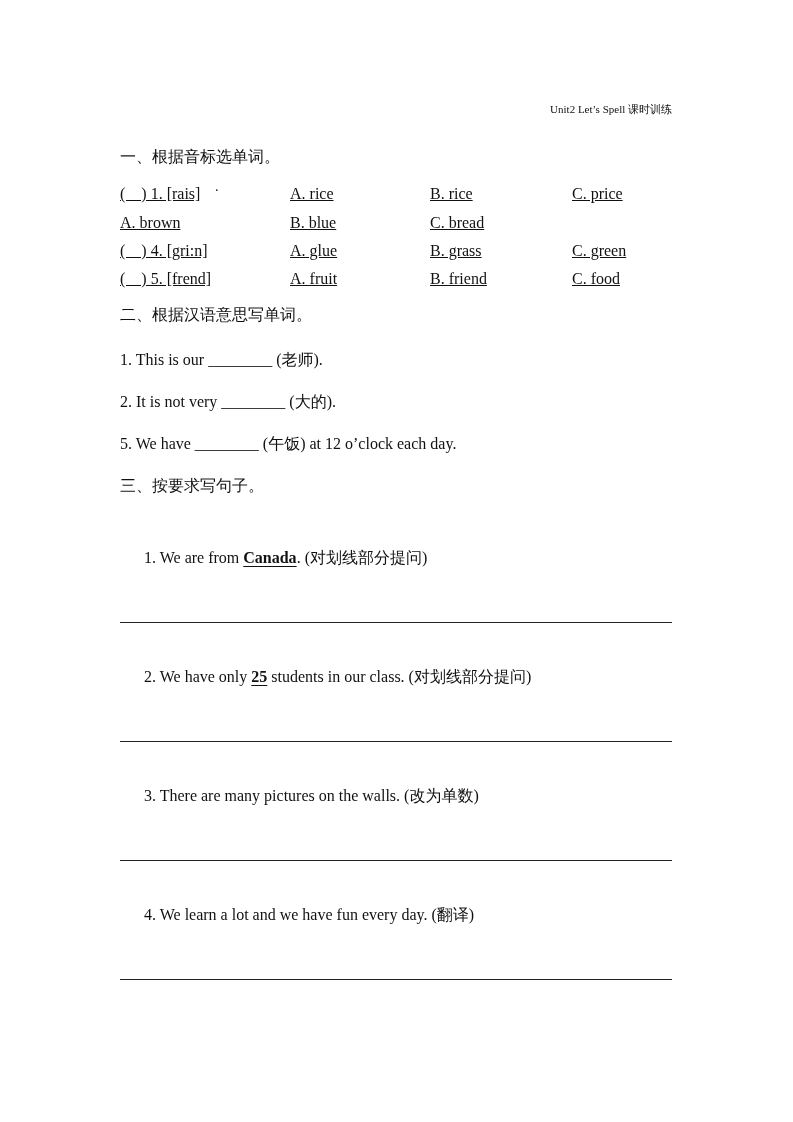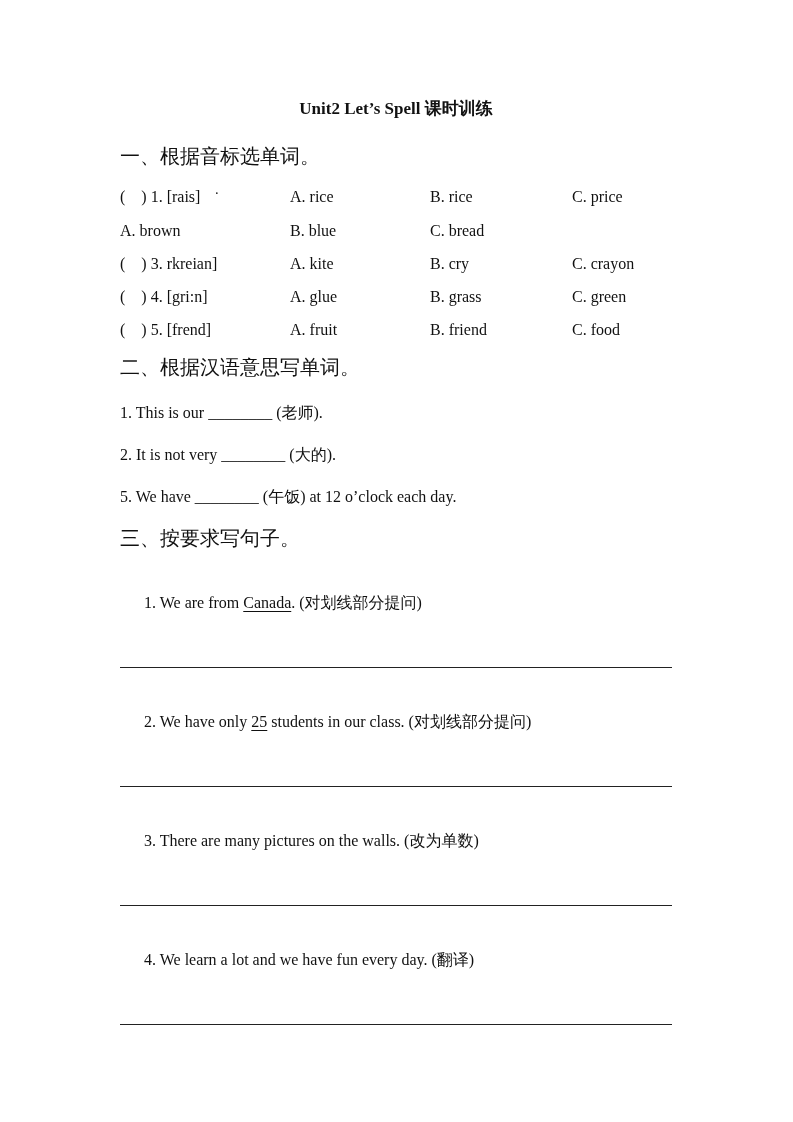--- a/index.html
+++ b/index.html
@@ -10,65 +10,66 @@
     font-family: "Liberation Serif", "DejaVu Serif", serif;
     color: #111111;
     font-size: 16px;
   }
   .page {
     width: 793px;
     min-height: 1122px;
     padding: 98px 121px 40px 120px;
   }
   .title {
-    font-size: 17px;
-    font-weight: bold;
-    text-align: center;
+    font-size: 11px;
+    font-weight: normal;
+    text-align: right;
     line-height: 22px;
     margin: 0 0 26px 0;
     white-space: pre-wrap;
   }
   .s-heading {
-    font-size: 20px;
+    font-size: 16px;
     line-height: 21px;
     margin: 0 0 18px 0;
     white-space: pre-wrap;
   }
   
   .s1 { margin-bottom: 16px; }
   .q-row {
     display: grid;
     grid-template-columns: 170px 140px 142px 1fr;
-    line-height: 23px;
+    line-height: 18px;
     margin-bottom: 10px;
     white-space: pre-wrap;
+    text-decoration: underline;
   }
   .q-row .cell { display: block; }
   .dot {
     display: inline-block;
     margin-left: 14px;
     position: relative;
     top: -4px;
     font-size: 14px;
   }
   
   .s2 { margin-bottom: 2px; }
   .s2 .s-heading { margin-bottom: 24px; }
   .s2-item {
     line-height: 21px;
     margin-bottom: 21px;
     white-space: pre-wrap;
   }
   
-  .s3 .s-heading { margin-bottom: 22px; }
+  .s3 .s-heading { margin-bottom: 30px; }
   .s3-item {
     line-height: 21px;
     white-space: pre-wrap;
   }
-  .s3-item .u { text-decoration: underline; text-underline-offset: 3px; }
+  .s3-item .u { text-decoration: underline; text-underline-offset: 3px; font-weight: bold; }
   .s3-line {
     border-bottom: 1px solid #222222;
     height: 0;
     margin-top: 33px;
     margin-bottom: 22px;
   }
 </style>
 </head>
 <body>
 
@@ -85,26 +86,20 @@
       <span class="cell">B. rice</span>
       <span class="cell">C. price</span>
     </div>
 
     <div class="q-row">
       <span class="cell">A. brown</span>
       <span class="cell">B. blue</span>
       <span class="cell">C. bread</span>
     </div>
 
-    <div class="q-row">
-      <span class="cell">(    ) 3. rkreian]</span>
-      <span class="cell">A. kite</span>
-      <span class="cell">B. cry</span>
-      <span class="cell">C. crayon</span>
-    </div>
 
     <div class="q-row">
       <span class="cell">(    ) 4. [gri:n]</span>
       <span class="cell">A. glue</span>
       <span class="cell">B. grass</span>
       <span class="cell">C. green</span>
     </div>
 
     <div class="q-row">
       <span class="cell">(    ) 5. [frend]</span>

